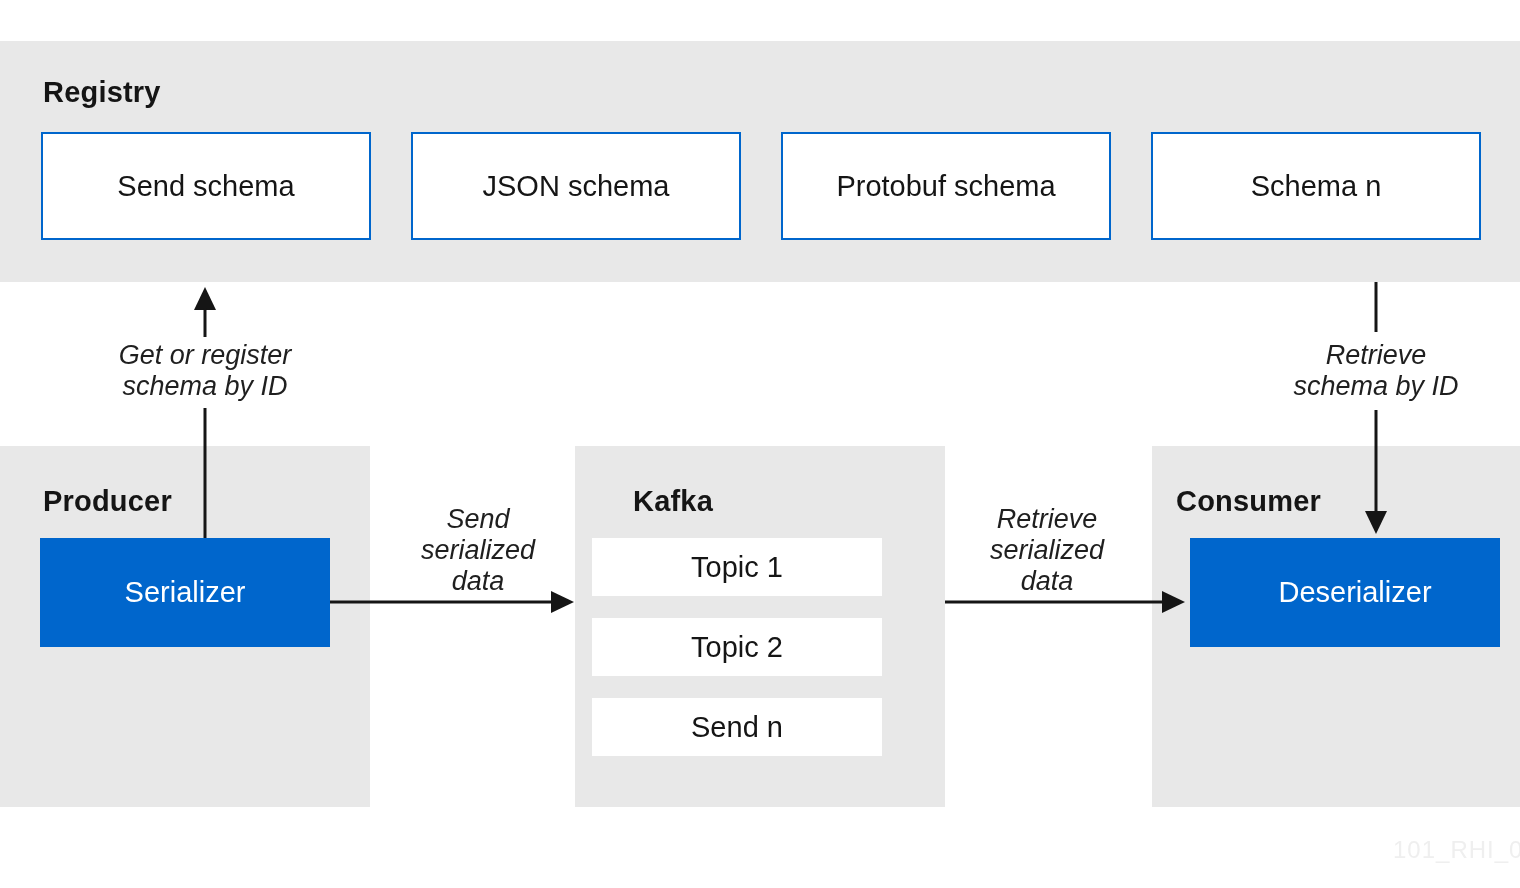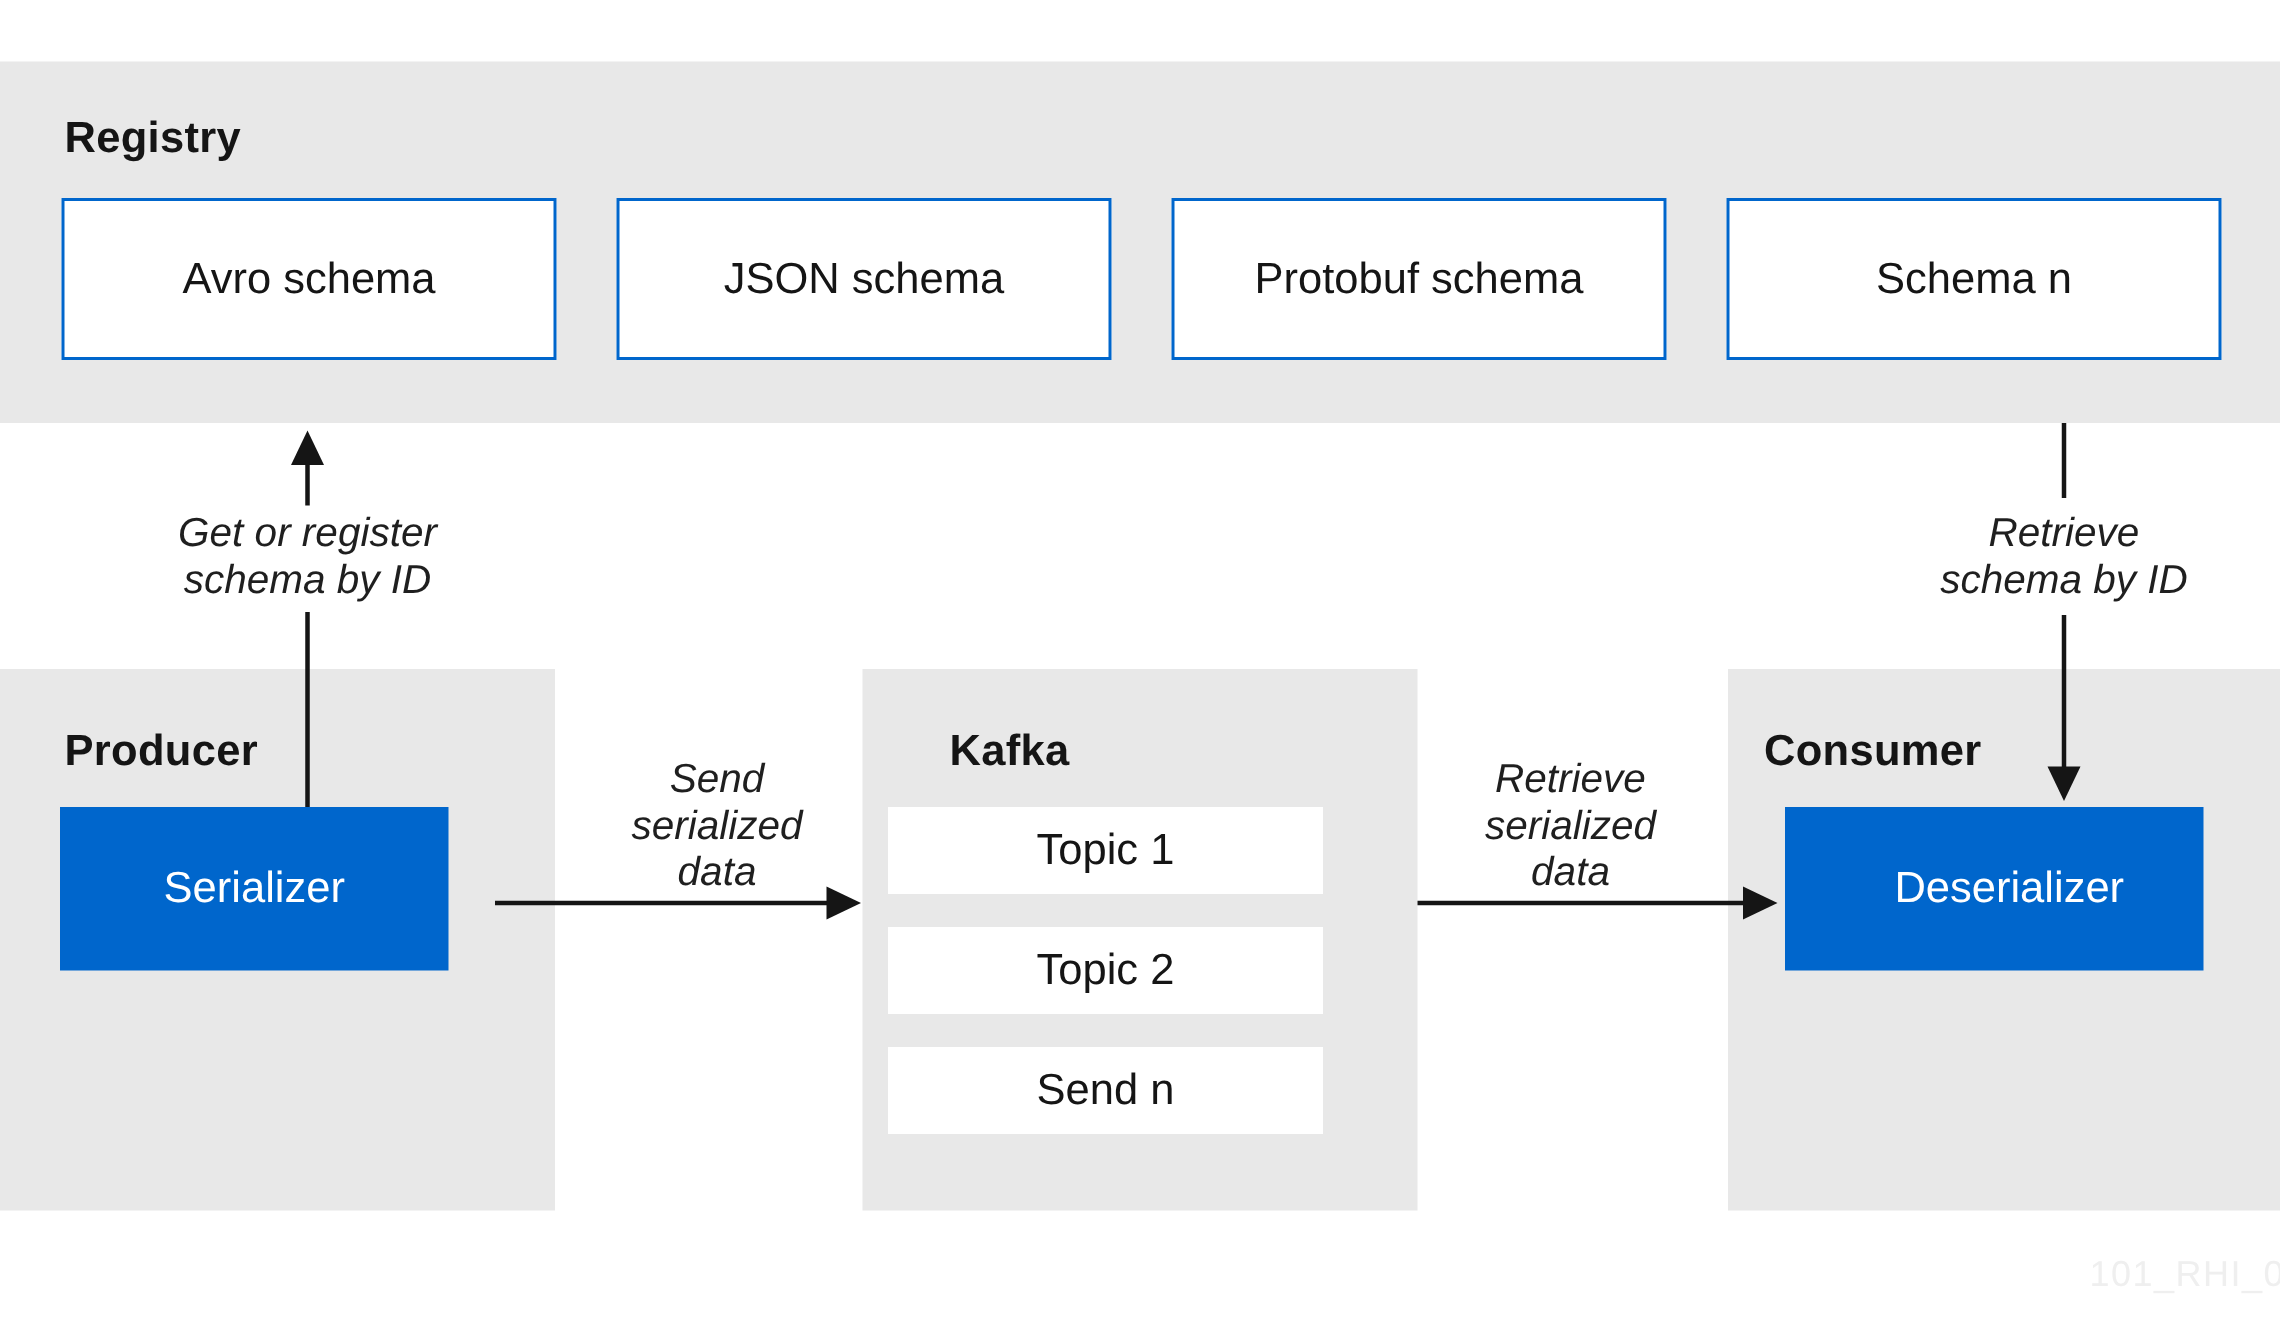--- a/index.html
+++ b/index.html
@@ -24,21 +24,21 @@
     box-sizing:border-box;width:330px;height:108px;top:132px;
     display:flex;align-items:center;justify-content:center;
     font-size:29px;color:var(--ink);
   }
   .topic-box{
     background:#ffffff;width:290px;height:58px;left:592px;
     display:flex;align-items:center;justify-content:center;
     font-size:29px;color:var(--ink);
   }
   .blue-box{
-    background:var(--accent-blue);width:259px;height:109px;top:538px;
+    background:var(--accent-blue);width:290px;height:109px;top:538px;
     display:flex;align-items:center;justify-content:center;
     font-size:29px;font-weight:500;color:#ffffff;
   }
   .annotation{
     font-style:italic;font-size:27px;line-height:31px;color:#1f1f1f;
     text-align:center;
   }
   .watermark{
     font-size:24px;font-weight:300;letter-spacing:1px;color:var(--watermark);
   }
@@ -52,21 +52,21 @@
 <div class="abs band" style="left:0;top:446px;width:370px;height:361px;"></div>
 <div class="abs band" style="left:575px;top:446px;width:370px;height:361px;"></div>
 <div class="abs band" style="left:1152px;top:446px;width:368px;height:361px;"></div>
 
 <div class="abs section-title" style="left:43px;top:76px;">Registry</div>
 <div class="abs section-title" style="left:43px;top:485px;">Producer</div>
 <div class="abs section-title" style="left:617px;top:485px;margin-left:16px;">Kafka</div>
 <div class="abs section-title" style="left:1176px;top:485px;">Consumer</div>
 
 <div class="abs schema-box" style="left:41px;">
-    <span>Avro schema</span>
+    <span>Send schema</span>
   </div>
 <div class="abs schema-box" style="left:411px;">
     <span>JSON schema</span>
   </div>
 <div class="abs schema-box" style="left:781px;">
     <span>Protobuf schema</span>
   </div>
 <div class="abs schema-box" style="left:1151px;">
     <span>Schema n</span>
   </div>

